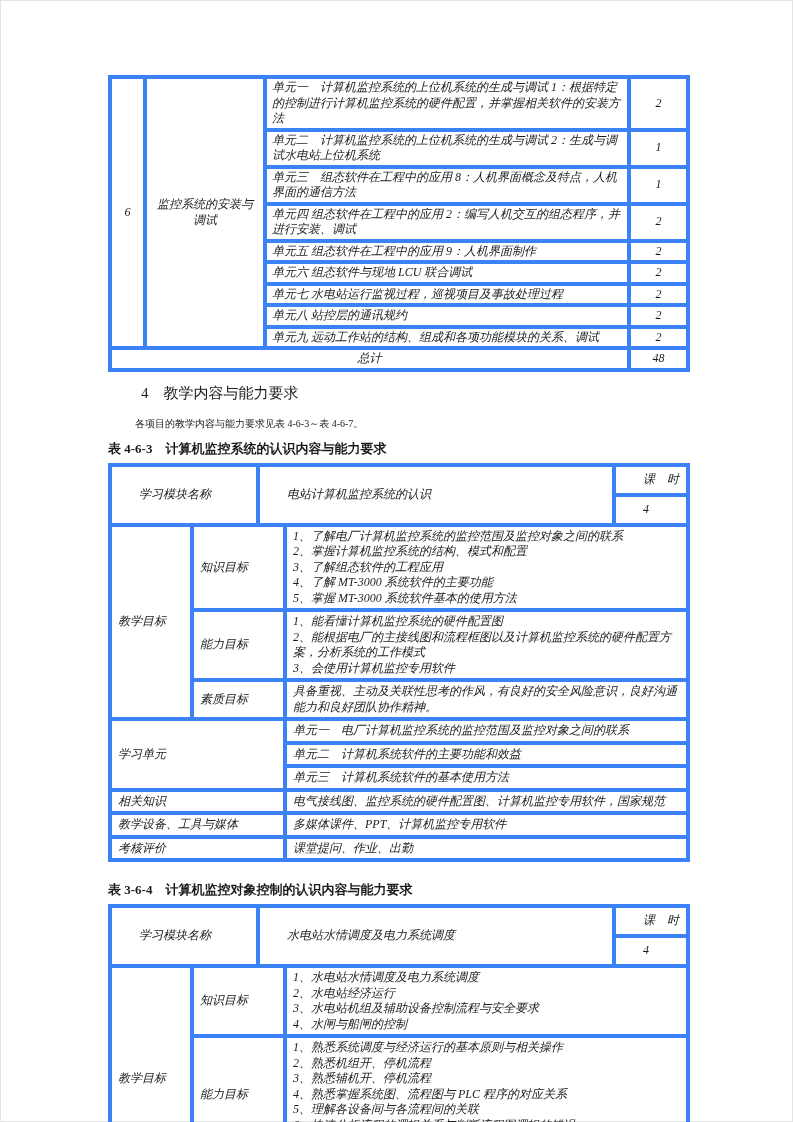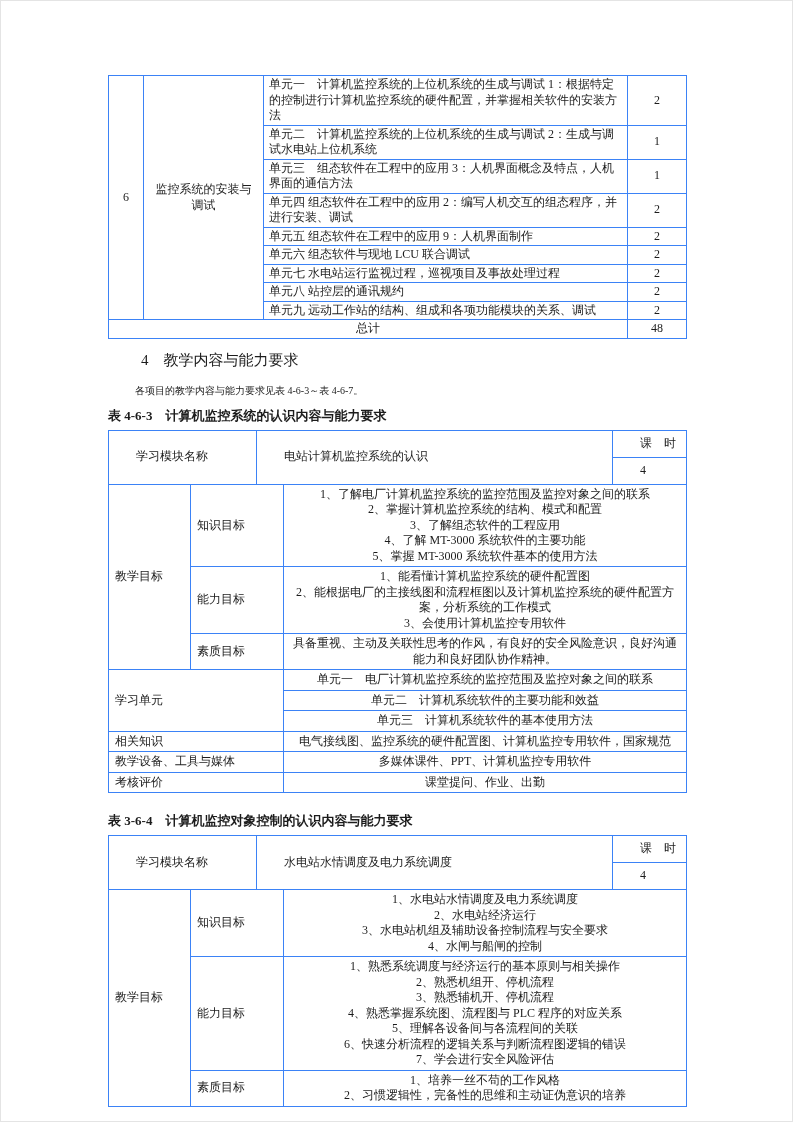--- a/index.html
+++ b/index.html
@@ -10,25 +10,25 @@
     background:#ffffff;
     box-shadow: inset 0 0 0 1px #e4e4e4;
     overflow:hidden;
     font-family:"Liberation Serif","DejaVu Serif",serif;
     color:#1c1c1c;
   }
   .content { width:578px; margin-left:108px; padding-top:75px; }
 
   table { border-collapse:collapse; table-layout:fixed; width:578px;
           font-size:12px; line-height:15.5px; color:#1c1c1c; }
-  td { border:1px solid #3b82f6; padding:1px 5px; vertical-align:middle;
-       overflow:hidden; }
+  td { border:4px solid #3b82f6; padding:1px 5px; vertical-align:middle;
+       overflow:hidden;font-style:italic; }
   .center { text-align:center; }
   .prelines { white-space:pre-line; }
-  .items { white-space:pre-line; padding:2px 6px; text-align:center; }
+  .items { white-space:pre-line; padding:2px 6px; text-align:left; }
   .labelcell { padding-left:6px; }
 
   .section-heading { font-size:15px; margin:12px 0 0 33px; }
   .intro { font-size:10px; margin:14px 0 0 27px; }
   .tbl-caption { font-size:13px; font-weight:bold; text-align:left;
                  margin:9px 0 5px 0; }
   .tbl-caption.second { margin-top:19px; }
 
   .hours-head { padding-left:8px; }
   .rowh24 td { height:24px;padding-left:27px; }
@@ -52,21 +52,21 @@
           <td class="center prelines" rowspan="9">监控系统的安装与
 调试</td>
           <td>单元一　计算机监控系统的上位机系统的生成与调试 1：根据特定的控制进行计算机监控系统的硬件配置，并掌握相关软件的安装方法</td>
           <td class="center">2</td>
         </tr>
         <tr>
           <td>单元二　计算机监控系统的上位机系统的生成与调试 2：生成与调试水电站上位机系统</td>
           <td class="center">1</td>
         </tr>
         <tr>
-          <td>单元三　组态软件在工程中的应用 3：人机界面概念及特点，人机界面的通信方法</td>
+          <td>单元三　组态软件在工程中的应用 8：人机界面概念及特点，人机界面的通信方法</td>
           <td class="center">1</td>
         </tr>
         <tr>
           <td>单元四 组态软件在工程中的应用 2：编写人机交互的组态程序，并进行安装、调试</td>
           <td class="center">2</td>
         </tr>
         <tr>
           <td>单元五 组态软件在工程中的应用 9：人机界面制作</td>
           <td class="center">2</td>
         </tr>

